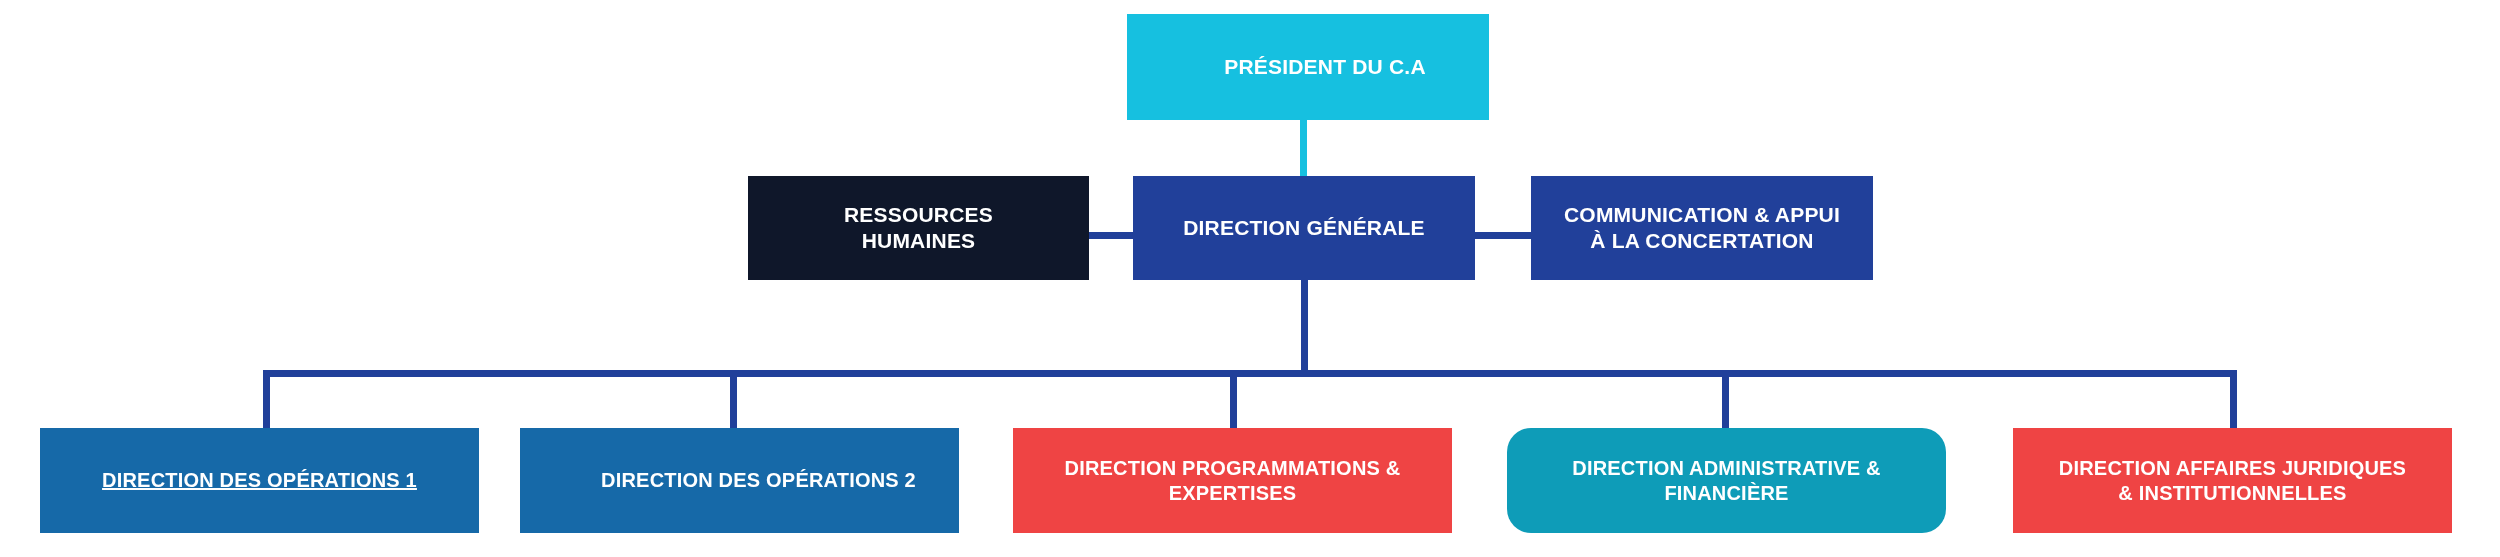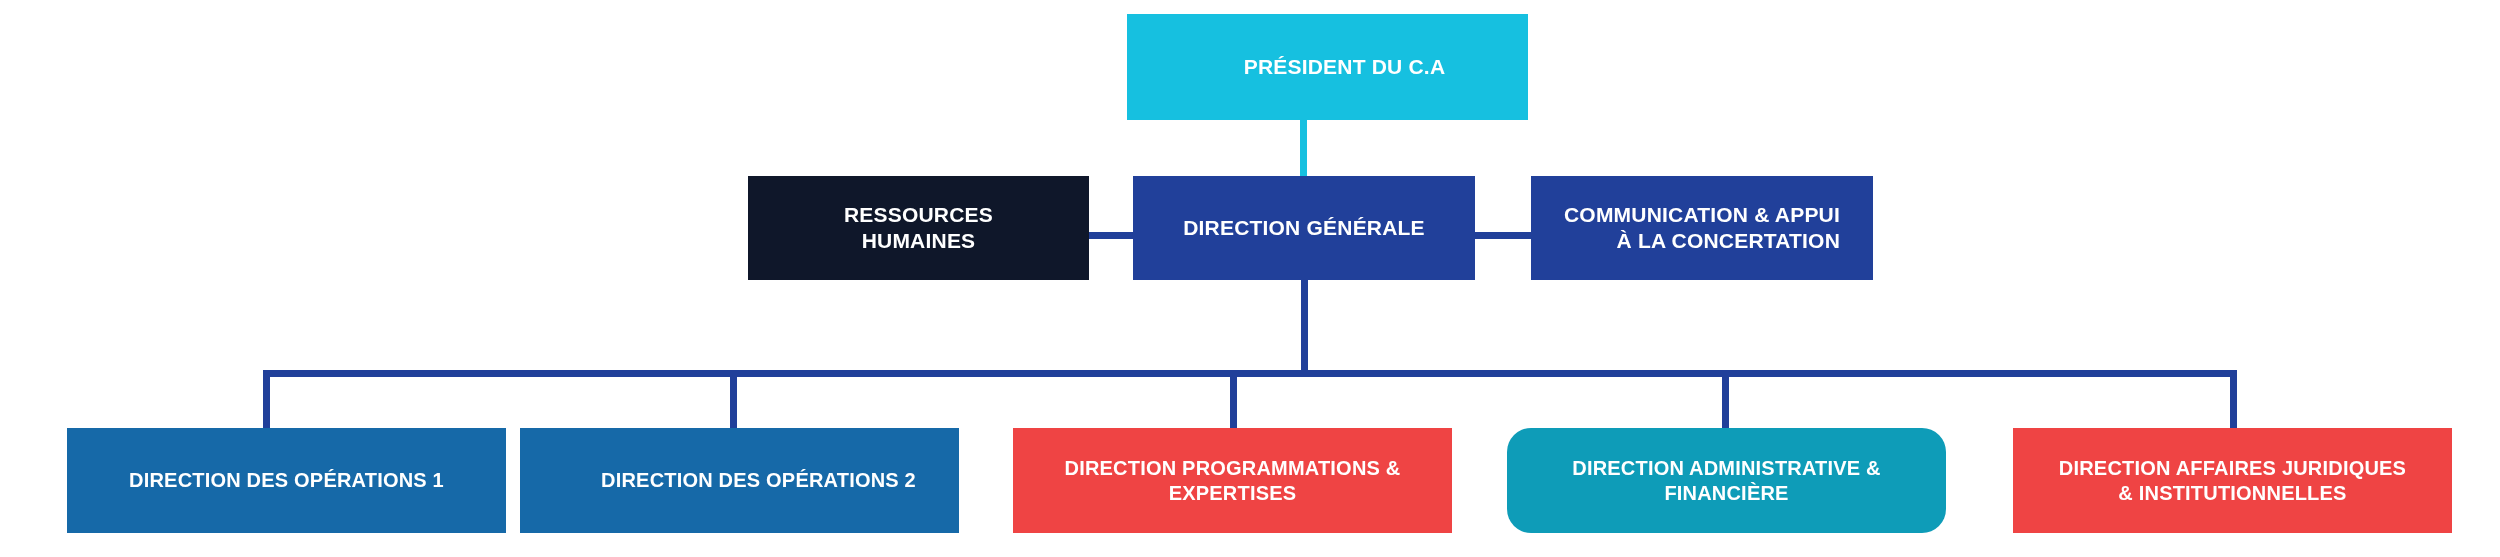--- a/index.html
+++ b/index.html
@@ -31,41 +31,41 @@
     line-height: 1.22;
     padding: 4px 10px;
     z-index: 3;
   }
   .node-label {
     display: block;
     white-space: pre-line;
   }
   
   #node-president {
-    left: 1127px; top: 14px; width: 401px; height: 106px;
+    left: 1127px; top: 14px; width: 362px; height: 106px;
     font-size: 21px;
     padding-left: 44px;
   }
   #node-rh {
     left: 748px; top: 176px; width: 341px; height: 104px;
     font-size: 21px;
   }
   #node-dg {
     left: 1133px; top: 176px; width: 342px; height: 104px;
     font-size: 21px;
   }
   #node-comm {
     left: 1531px; top: 176px; width: 342px; height: 104px;
     font-size: 21px;
   }
   .node-bottom {
     top: 428px; width: 439px; height: 105px;
     font-size: 20px;
   }
-  #node-ops1 { left: 67px; }
+  #node-ops1 { left: 40px; text-decoration: underline; }
   #node-ops2 { left: 520px; }
   #node-prog { left: 1013px; }
   #node-daf  { left: 1507px; }
   #node-daji { left: 2013px; }
 
   
   .conn {
     position: absolute;
     z-index: 1;
   }
@@ -111,21 +111,21 @@
 
   <div class="node" id="node-rh" style="background: #0f172a;">
     <span class="node-label">RESSOURCES
 HUMAINES</span>
   </div>
 
   <div class="node" id="node-dg" style="background: rgb(33, 64, 154);">
     <span class="node-label">DIRECTION GÉNÉRALE</span>
   </div>
 
-  <div class="node" id="node-comm" style="background: rgb(33, 64, 154); text-align: right;">
+  <div class="node" id="node-comm" style="background: rgb(33, 64, 154);">
     <span class="node-label">COMMUNICATION &amp; APPUI
 À LA CONCERTATION</span>
   </div>
 
   <div class="node node-bottom" id="node-ops1" style="background: rgb(22, 105, 168);">
     <span class="node-label">DIRECTION DES OPÉRATIONS 1</span>
   </div>
 
   <div class="node node-bottom" id="node-ops2" style="background: rgb(22, 105, 168); padding-left: 48px;">
     <span class="node-label">DIRECTION DES OPÉRATIONS 2</span>

